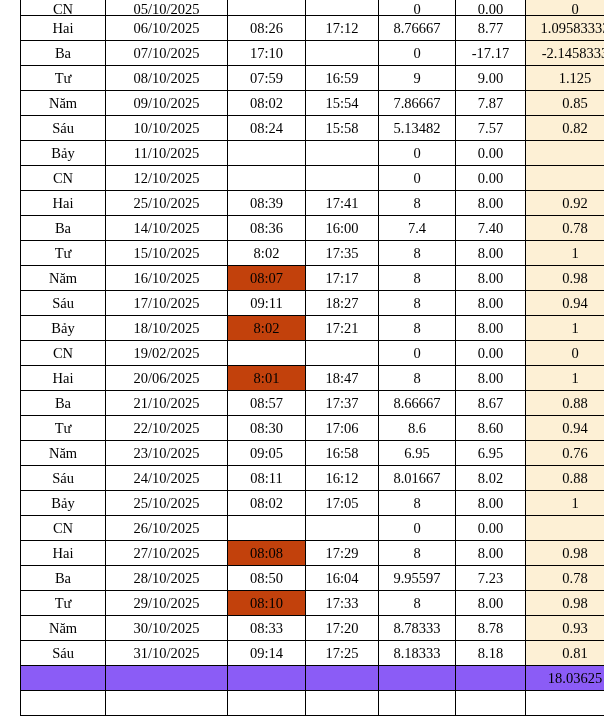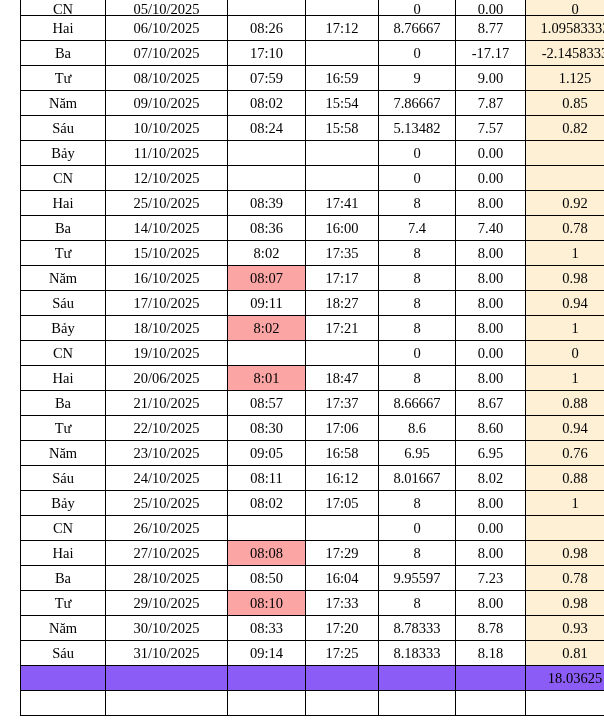--- a/index.html
+++ b/index.html
@@ -37,21 +37,21 @@
   td {
     border: 1px solid #000;
     height: 24px;
     line-height: 24px;
     padding: 0 4px;
     text-align: center;
     white-space: nowrap;
     overflow: hidden;
   }
   td.empty-cell { border: 1px solid #000; }
-  .hl { background: #fca5a5; }
+  .hl { background: #c2410c; }
   .beige { background: #fdf0d5; }
   .row-total td { background: #8b5cf6; }
 
   
   tr.cut td {
     height: 15px;
     line-height: 12px;
     vertical-align: bottom;
     border-top: none;
   }
@@ -192,21 +192,21 @@
           <td>Bảy</td>
           <td>18/10/2025</td>
           <td class="hl">8:02</td>
           <td>17:21</td>
           <td>8</td>
           <td>8.00</td>
           <td class="beige">1</td>
         </tr>
         <tr>
           <td>CN</td>
-          <td>19/10/2025</td>
+          <td>19/02/2025</td>
           <td></td>
           <td></td>
           <td>0</td>
           <td>0.00</td>
           <td class="beige">0</td>
         </tr>
         <tr>
           <td>Hai</td>
           <td>20/06/2025</td>
           <td class="hl">8:01</td>

